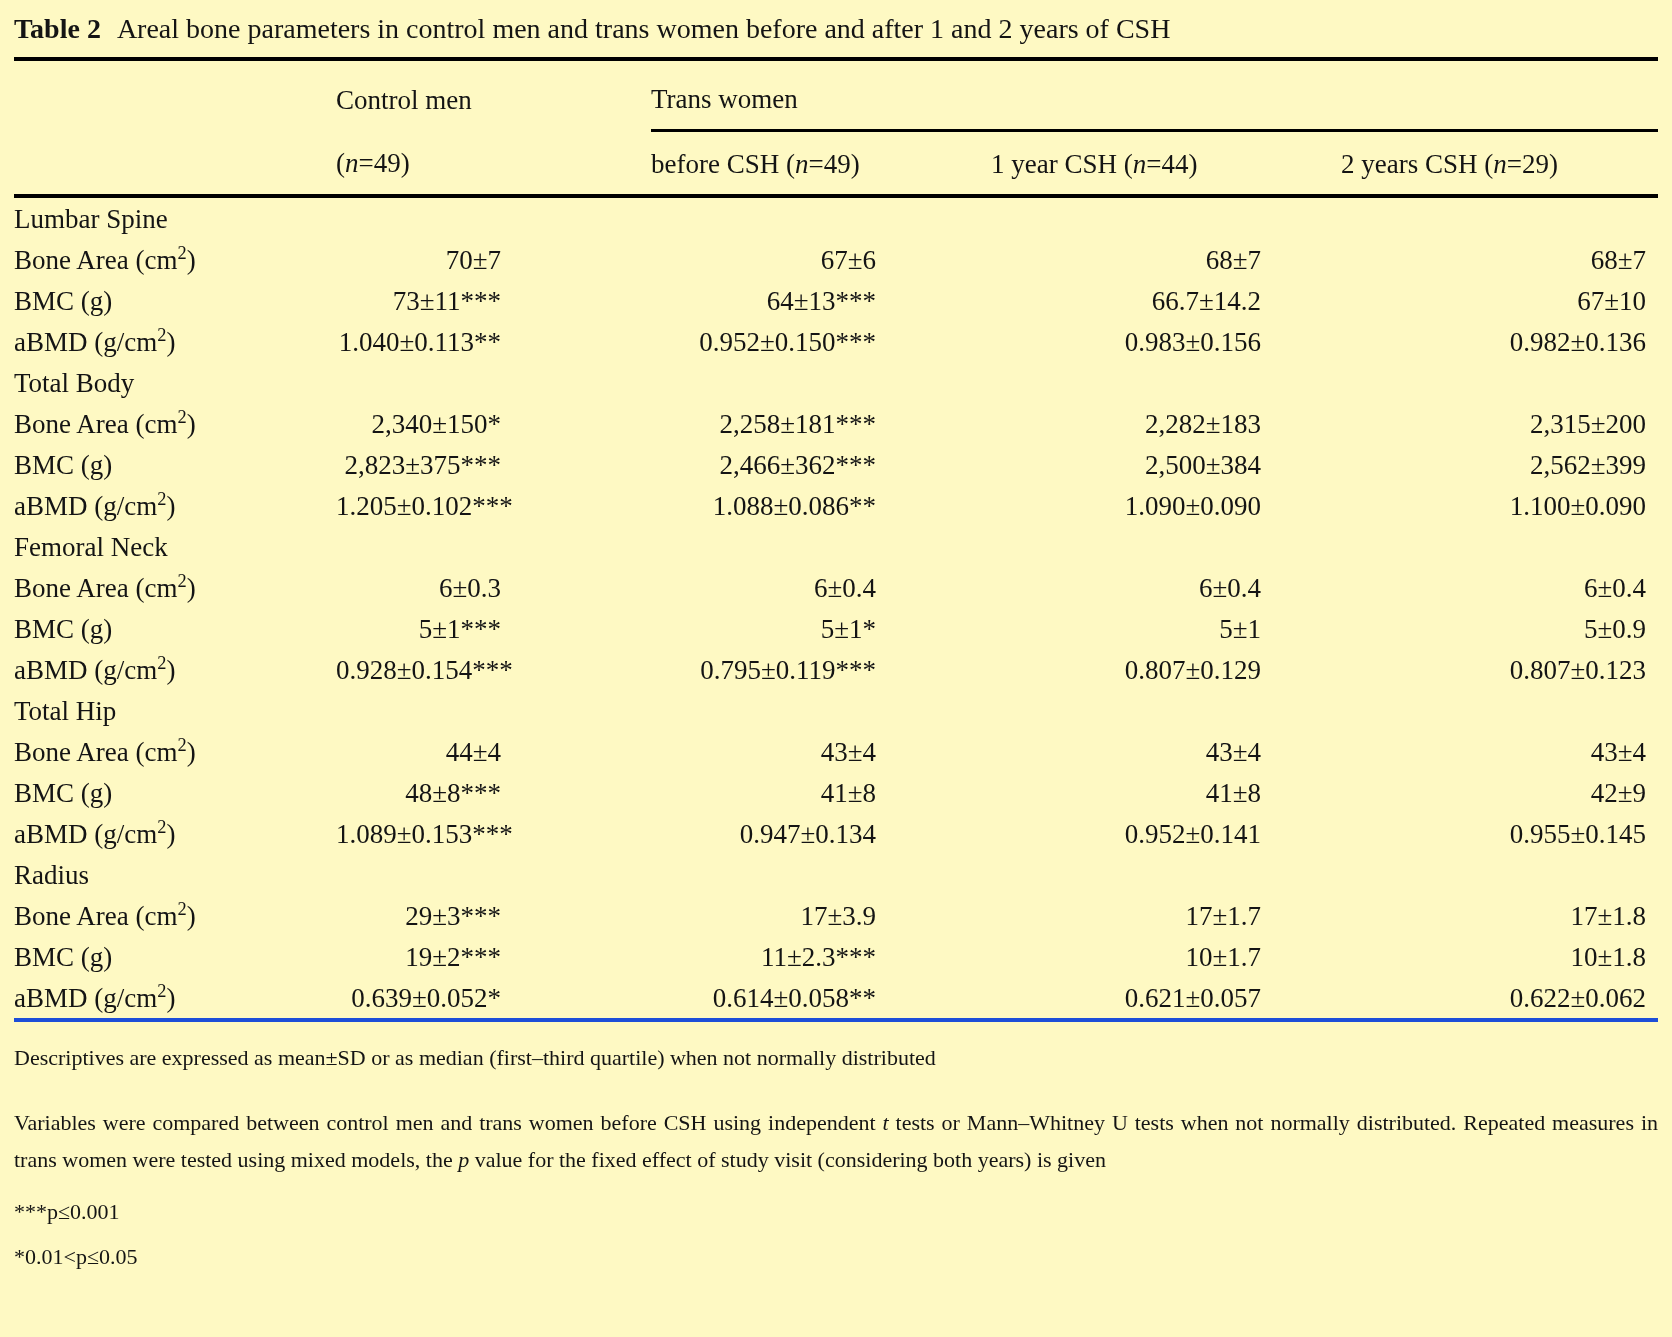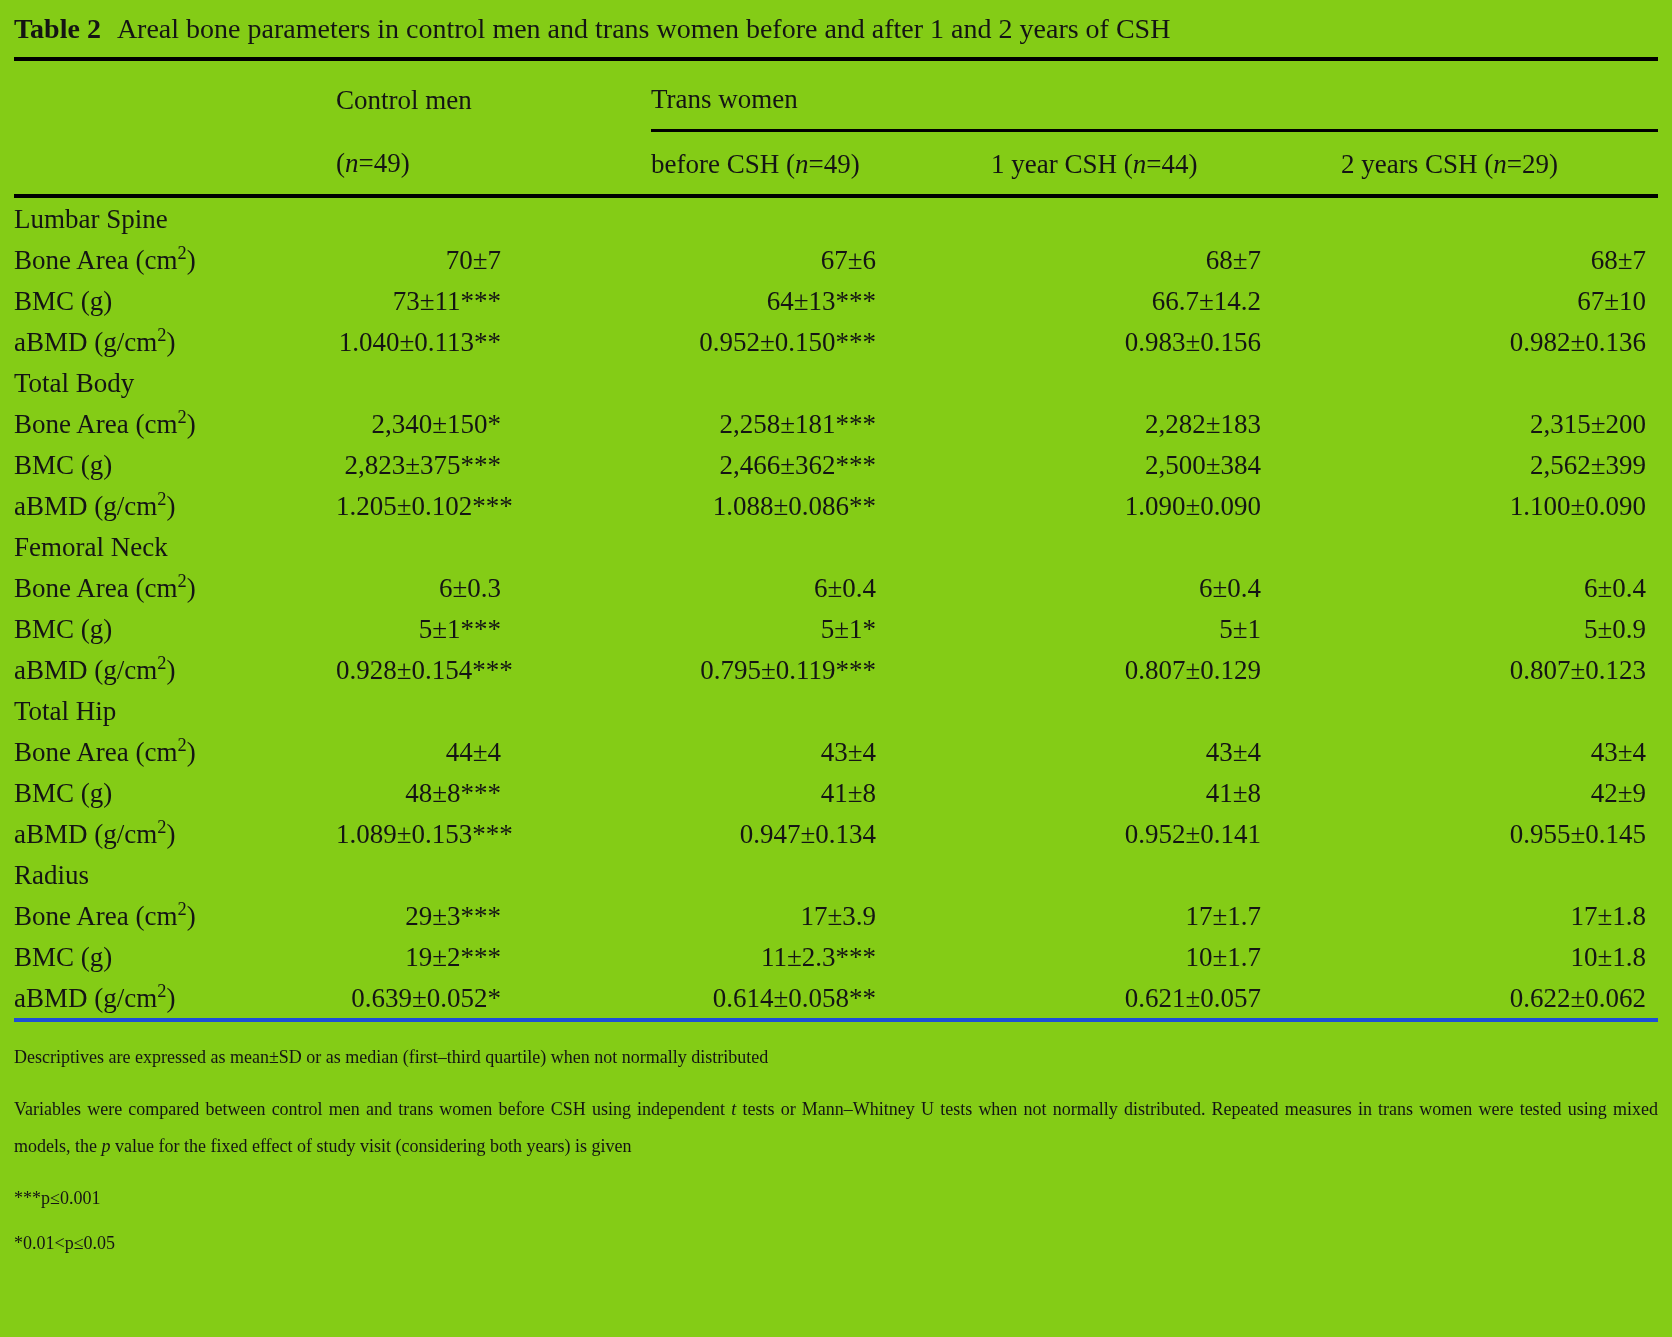--- a/index.html
+++ b/index.html
@@ -1,20 +1,20 @@
 <!DOCTYPE html>
 <html><head>
 <meta charset="utf-8">
 <style>
   html,body { margin:0; padding:0; background:#ffffff; }
   .page {
     position:relative;
     width:1672px; height:1337px;
     box-sizing:border-box;
-    background:#84cc16;
+    background:#fef9c3;
     color:#141414;
     font-family:"Liberation Serif","DejaVu Serif",serif;
     padding:10px 14px 0 14px;
     overflow:hidden;
   }
   
   .title { font-size:28px; line-height:34px; margin:2px 0 11px 0; }
   .title .tlabel { font-weight:bold; margin-right:16px; }
   
   table.bone {
@@ -35,23 +35,23 @@
   tbody td { height:41px; }
   tbody td.sec { }
   tbody td.val { text-align:right; }
   tbody td.c2 { padding-right:150px; }
   tbody td.c3 { padding-right:115px; }
   tbody td.c4 { padding-right:80px; }
   tbody td.c5 { padding-right:12px; }
   sup { font-size:0.68em; vertical-align:super; line-height:0; }
   
   .footnotes { width:1644px; }
-  .fn { font-size:18px; line-height:37px; margin:0; }
+  .fn { font-size:22px; line-height:37px; margin:0; }
   .fn-desc { margin-top:17px; }
-  .fn-methods { margin-top:15px; text-align:justify; }
+  .fn-methods { margin-top:28px; text-align:justify; }
   .fn-sig { margin-top:12px; line-height:33px; }
   .fn-sig.first { margin-top:17px; }
 </style>
 </head>
 <body>
 
 <div class="page">
 
   <p class="title"><span class="tlabel">Table 2</span><span>Areal bone parameters in control men and trans women before and after 1 and 2 years of CSH</span></p>
 

